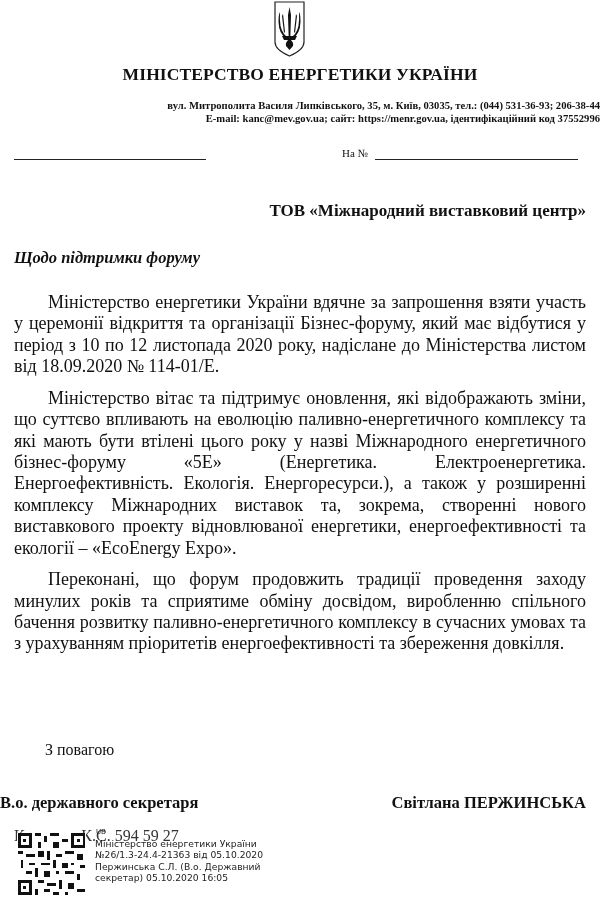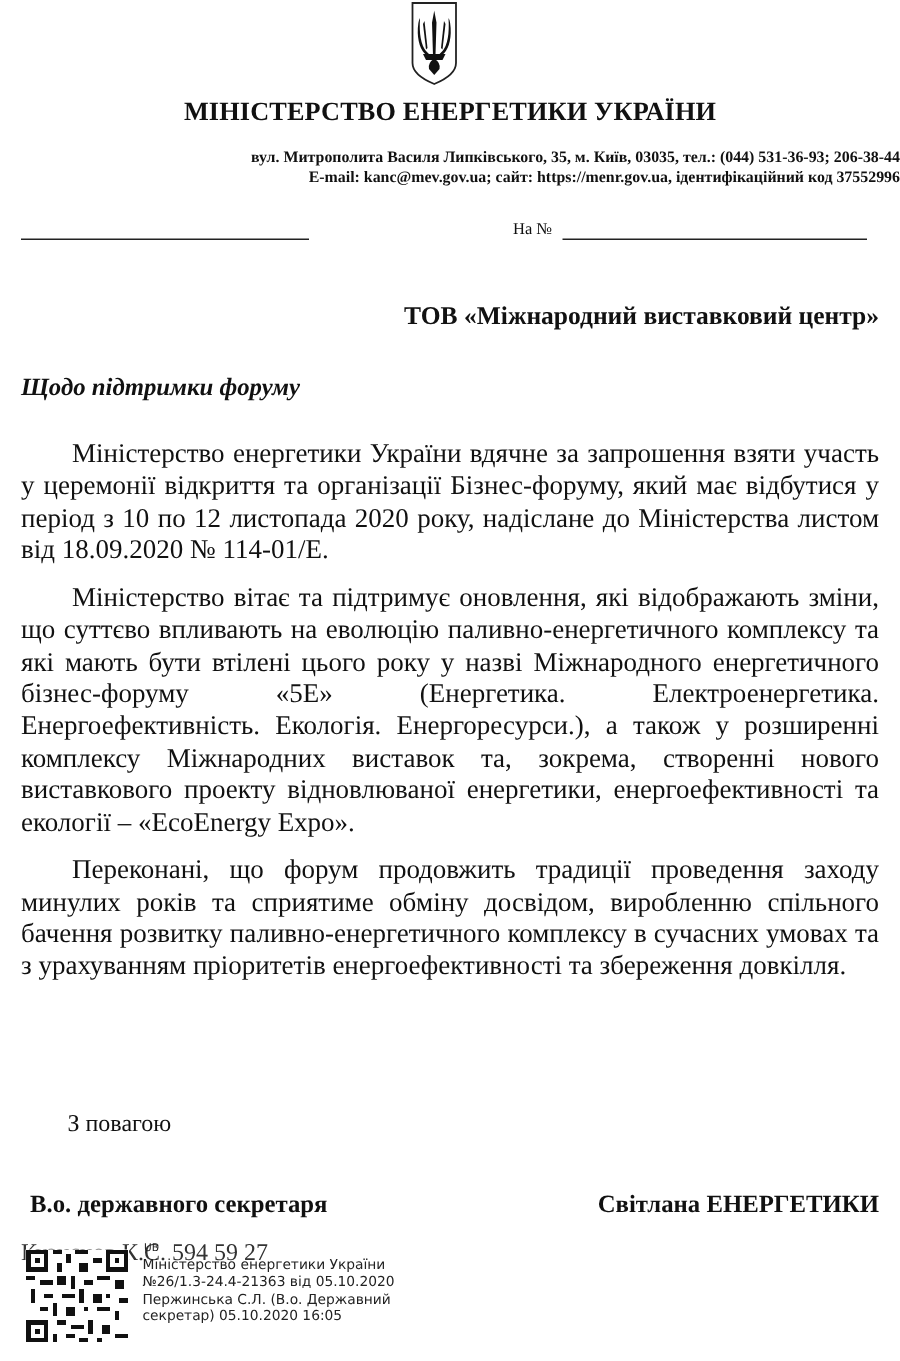--- a/index.html
+++ b/index.html
@@ -13,21 +13,21 @@
   .addr1 { top: 100px; }
   .addr2 { top: 113px; }
   .line-left { left: 14px; top: 159px; width: 192px; border-top: 1px solid #222; }
   .na-label { left: 342px; top: 147px; font-size: 11px; text-align: center; }
   .line-right { left: 375px; top: 159px; width: 203px; border-top: 1px solid #222; }
   .recipient { right: 14px; top: 201px; font-weight: bold; font-size: 17px; }
   .subject { left: 14px; top: 248px; font-weight: bold; font-style: italic; font-size: 16.5px; }
   .body { left: 14px; width: 572px; top: 292px; font-size: 18px; line-height: 21.4px; text-align: justify; }
   .body p { margin: 0 0 10.2px 0; text-indent: 34px; }
   .regards { left: 14px; top: 741px; font-size: 16px; margin-left: 31px; }
-  .sig-left { left: 20px; top: 793px; font-weight: bold; font-size: 16.5px; text-align: center; }
+  .sig-left { left: 0; top: 793px; font-weight: bold; font-size: 16.5px; text-align: center; }
   .sig-right { right: 14px; top: 793px; font-weight: bold; font-size: 16.5px; }
   .exec { left: 14px; top: 827px; font-size: 16px; color: #333; }
   .qr { left: 17px; top: 833px; width: 69px; height: 62px; background: #fff; }
   .stamp { left: 95px; top: 838px; font-family: "DejaVu Sans", "Liberation Sans", sans-serif;
            font-size: 9.2px; line-height: 11.3px; color: #222; }
   .stamp-ub { left: 96px; top: 828px; font-family: "DejaVu Sans", sans-serif; font-size: 7px; color: #222; text-align: center; }
 </style>
 </head>
 <body>
 
@@ -58,21 +58,21 @@
 <div class="abs subject">Щодо підтримки форуму</div>
 
 <div class="abs body">
   <p>Міністерство енергетики України вдячне за запрошення взяти участь у церемонії відкриття та організації Бізнес-форуму, який має відбутися у період з 10 по 12 листопада 2020 року, надіслане до Міністерства листом від 18.09.2020 № 114-01/Е.</p>
   <p>Міністерство вітає та підтримує оновлення, які відображають зміни, що суттєво впливають на еволюцію паливно-енергетичного комплексу та які мають бути втілені цього року у назві Міжнародного енергетичного бізнес-форуму «5Е» (Енергетика. Електроенергетика. Енергоефективність. Екологія. Енергоресурси.), а також у розширенні комплексу Міжнародних виставок та, зокрема, створенні нового виставкового проекту відновлюваної енергетики, енергоефективності та екології – «EcoEnergy Expo».</p>
   <p>Переконані, що форум продовжить традиції проведення заходу минулих років та сприятиме обміну досвідом, виробленню спільного бачення розвитку паливно-енергетичного комплексу в сучасних умовах та з урахуванням пріоритетів енергоефективності та збереження довкілля.</p>
 </div>
 
 <div class="abs regards">З повагою</div>
 <div class="abs sig-left">В.о. державного секретаря</div>
-<div class="abs sig-right">Світлана ЕНЕРГЕТИКИ</div>
+<div class="abs sig-right">Світлана ПЕРЖИНСЬКА</div>
 
 <div class="abs exec">Кузнєцов К.С. 594 59 27</div>
 
 <div class="abs qr">
   <svg width="69" height="62" viewBox="0 0 23 21" shape-rendering="crispEdges">
     <rect width="23" height="21" fill="#fff"></rect>
     <g fill="#111">
       <rect x="0" y="0" width="5" height="5"></rect>
         <rect x="1" y="1" width="3" height="3" fill="#fff"></rect>
         <rect x="2" y="2" width="1" height="1"></rect>

